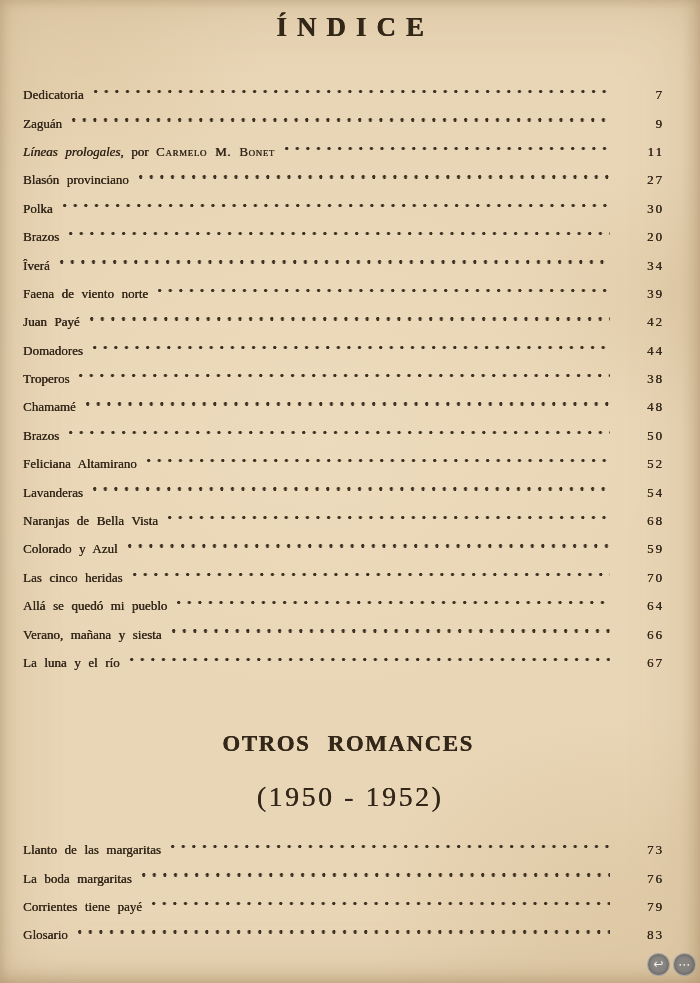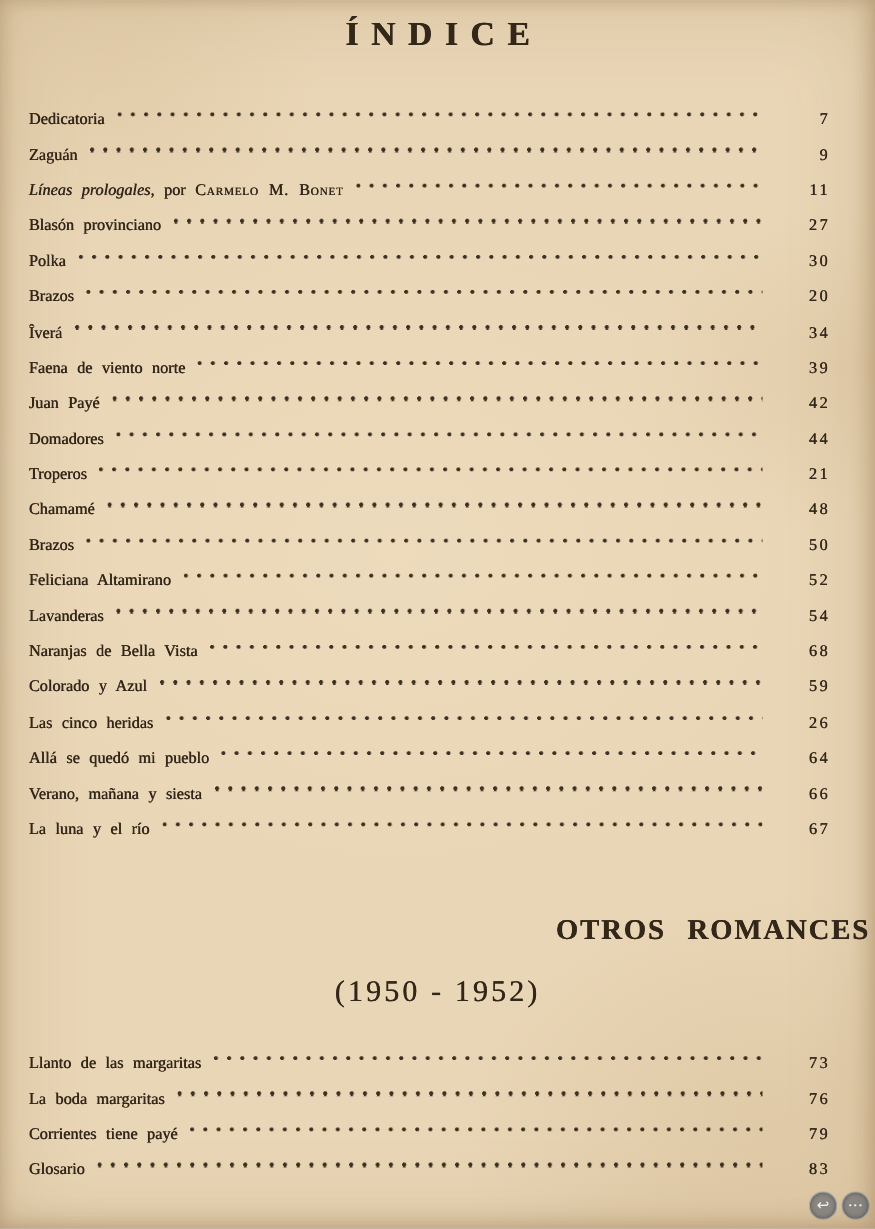--- a/index.html
+++ b/index.html
@@ -37,27 +37,27 @@
   .toc-label{white-space:nowrap;padding-right:10px;line-height:26px;}
   .part-italic{font-style:italic;}
   .part-smallcaps{font-variant:small-caps;letter-spacing:0.6px;}
   .leader{
     flex:1;height:3.4px;margin-bottom:7px;
     background-image:radial-gradient(circle at 1.7px 1.7px, rgba(51,39,26,0.95) 1.45px, rgba(51,39,26,0) 1.9px);
     background-size:10.6px 3.4px;background-repeat:repeat-x;background-position:left bottom;
   }
   .toc-page{width:54px;text-align:right;line-height:26px;letter-spacing:2px;}
   .sec-head{
-    position:absolute;top:731px;left:0;right:4px;text-align:right;
+    position:absolute;top:731px;left:0;right:4px;text-align:center;
     font-size:23px;font-weight:700;letter-spacing:1.5px;word-spacing:10px;
     text-shadow:0.35px 0 0 currentColor;
   }
   .sec-sub{
     position:absolute;top:781px;left:0;right:0;text-align:center;
-    font-size:24px;letter-spacing:2.5px;
+    font-size:28px;letter-spacing:2.5px;
     text-shadow:0.3px 0 0 currentColor;
   }
   .overlay{position:absolute;right:4px;bottom:7px;display:flex;gap:3px;}
   .circle-btn{
     width:23px;height:23px;border-radius:50%;
     background:rgba(88,97,112,0.62);
     border:1px solid rgba(255,255,255,0.28);
     box-shadow: inset 0 0 4px rgba(0,0,0,0.38);
     display:flex;align-items:center;justify-content:center;
     color:#eef0f4;cursor:pointer;box-sizing:border-box;
@@ -120,21 +120,21 @@
         <span class="toc-page">42</span>
       </div>
       <div class="toc-row">
         <span class="toc-label"><span class="part-normal">Domadores</span></span>
         <span class="leader"></span>
         <span class="toc-page">44</span>
       </div>
       <div class="toc-row">
         <span class="toc-label"><span class="part-normal">Troperos</span></span>
         <span class="leader"></span>
-        <span class="toc-page">21</span>
+        <span class="toc-page">38</span>
       </div>
       <div class="toc-row">
         <span class="toc-label"><span class="part-normal">Chamamé</span></span>
         <span class="leader"></span>
         <span class="toc-page">48</span>
       </div>
       <div class="toc-row">
         <span class="toc-label"><span class="part-normal">Brazos</span></span>
         <span class="leader"></span>
         <span class="toc-page">50</span>
@@ -155,21 +155,21 @@
         <span class="toc-page">68</span>
       </div>
       <div class="toc-row">
         <span class="toc-label"><span class="part-normal">Colorado y Azul</span></span>
         <span class="leader"></span>
         <span class="toc-page">59</span>
       </div>
       <div class="toc-row">
         <span class="toc-label"><span class="part-normal">Las cinco heridas</span></span>
         <span class="leader"></span>
-        <span class="toc-page">26</span>
+        <span class="toc-page">70</span>
       </div>
       <div class="toc-row">
         <span class="toc-label"><span class="part-normal">Allá se quedó mi pueblo</span></span>
         <span class="leader"></span>
         <span class="toc-page">64</span>
       </div>
       <div class="toc-row">
         <span class="toc-label"><span class="part-normal">Verano, mañana y siesta</span></span>
         <span class="leader"></span>
         <span class="toc-page">66</span>

